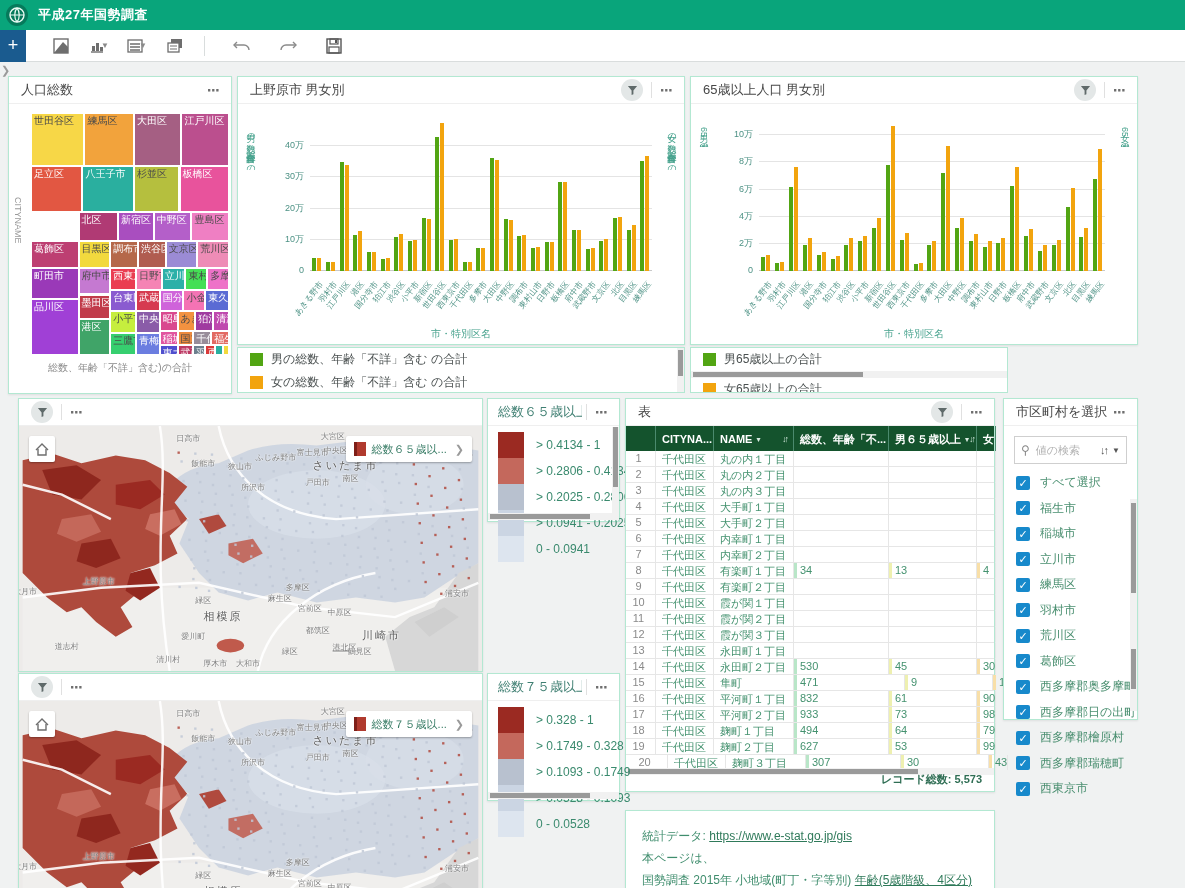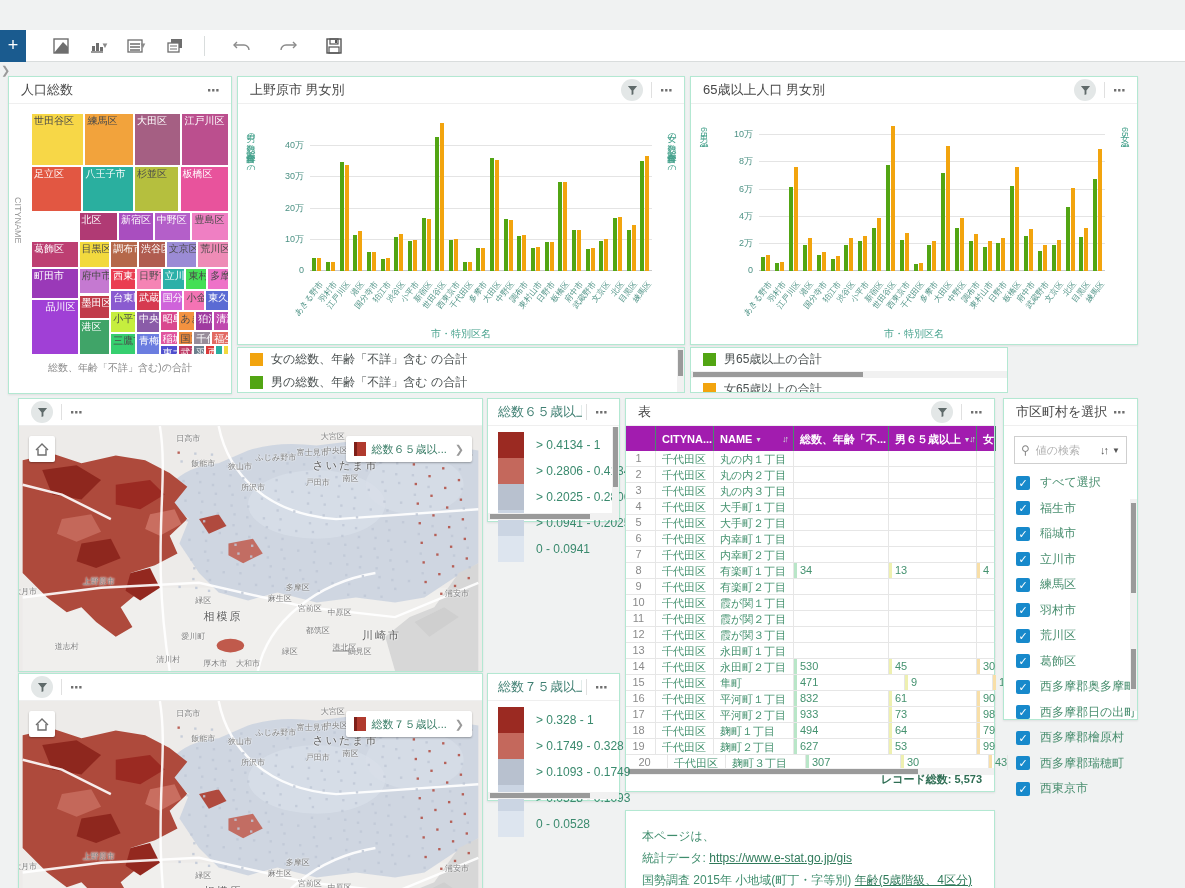--- a/index.html
+++ b/index.html
@@ -69,21 +69,21 @@
   
   .cb-list{padding:6px 0 0 10px;}
   .cb-row{display:flex;align-items:center;height:26px;}
   .cb-sw{width:26px;height:26px;flex:none;}
   .cb-tx{font-size:12px;color:#3a8a6e;margin-left:12px;white-space:nowrap;}
   .cb-title{font-size:13px;color:#3f7f72;}
 
   
   #tbl-grid{position:absolute;left:0;top:27px;right:0;}
   .tr{display:flex;height:16px;border-bottom:1px solid #e6e6e6;}
-  .tr.hd{height:25px;background:#a21caf;border-bottom:none;}
+  .tr.hd{height:25px;background:#14532d;border-bottom:none;}
   .td{flex:none;overflow:hidden;white-space:nowrap;border-right:1px solid #e6e6e6;font-size:11px;color:#44926f;padding:1px 4px 0 6px;}
   .tr.hd .td{color:#fff;font-size:11px;font-weight:bold;border-right:1px solid #4b8a6e;display:flex;align-items:center;}
   .td.num{color:#8a8a8a;background:#fff;text-align:center;padding-left:0;}
   .hd-sort{margin-left:auto;font-size:9px;color:#cfe6da;letter-spacing:-2px;padding-right:2px;}
   .hd-caret{font-size:8px;margin-left:4px;color:#d9ece2;}
   .stripe-g{box-shadow:inset 3px 0 0 #b9e6c8;}
   .stripe-y{box-shadow:inset 3px 0 0 #eef0b0;}
   .stripe-o{box-shadow:inset 3px 0 0 #f8dfa8;}
   #tbl-foot{position:absolute;right:12px;bottom:4px;font-size:11px;color:#2f6e54;font-weight:bold;}
 
@@ -101,20 +101,29 @@
   #notes{padding:14px 16px;font-size:12px;color:#3f8d6d;line-height:22px;}
   #notes a{color:#2f7a5a;text-decoration:underline;}
 
   #lexpand{position:absolute;left:1px;top:64px;color:#9a9a9a;font-size:11px;}
 </style>
 </head>
 <body>
 
 <div id="stage">
 
+  <div id="appbar">
+    <div id="applogo">
+      <svg width="16" height="16" viewBox="0 0 16 16">
+          <circle cx="8" cy="8" r="7" fill="none" stroke="#eafaf3" stroke-width="1.4"></circle>
+          <path d="M1 8h14M8 1c3 3.5 3 10.5 0 14M8 1c-3 3.5-3 10.5 0 14" stroke="#eafaf3" stroke-width="1.2" fill="none"></path>
+        </svg>
+    </div>
+    <div id="apptitle">平成27年国勢調査</div>
+  </div>
 
   <div id="toolbar">
     <div id="addtile">+</div>
     <div class="tbi" style="margin-left:20px">
       <svg width="16" height="16" viewBox="0 0 16 16">
           <rect x="1" y="1" width="14" height="14" fill="none" stroke="#6e6e6e" stroke-width="1.4"></rect>
           <path d="M1 15L10 4l5 5v6z" fill="#6e6e6e"></path>
         </svg>
     </div>
     <div class="tbi">
@@ -244,21 +253,21 @@
         <div class="tm-cell" style="left: 66%; top: 64%; width: 12%; height: 9%; background: rgb(44, 176, 168);">
           <span style="color: rgb(255, 255, 255);">立川市</span>
         </div>
         <div class="tm-cell" style="left: 78%; top: 64%; width: 11%; height: 9%; background: rgb(68, 223, 85);">
           <span style="color: rgb(74, 74, 74);">東村山市</span>
         </div>
         <div class="tm-cell" style="left: 89%; top: 64%; width: 11%; height: 9%; background: rgb(238, 114, 200);">
           <span style="color: rgb(74, 74, 74);">多摩市</span>
         </div>
         <div class="tm-cell" style="left: 0%; top: 77%; width: 24%; height: 23%; background: rgb(160, 64, 214);">
-          <span style="color: rgb(255, 255, 255); text-align: right;">品川区</span>
+          <span style="color: rgb(255, 255, 255);">品川区</span>
         </div>
         <div class="tm-cell" style="left: 24%; top: 75%; width: 16%; height: 10%; background: rgb(193, 59, 74);">
           <span style="color: rgb(255, 255, 255);">墨田区</span>
         </div>
         <div class="tm-cell" style="left: 40%; top: 73%; width: 13%; height: 9%; background: rgb(138, 91, 208);">
           <span style="color: rgb(255, 255, 255);">台東区</span>
         </div>
         <div class="tm-cell" style="left: 53%; top: 73%; width: 12%; height: 9%; background: rgb(214, 58, 80);">
           <span style="color: rgb(255, 255, 255);">武蔵野市</span>
         </div>
@@ -485,26 +494,26 @@
         <span class="xlab" style="left: 366.12px; top: 4px;">文京区</span>
         <span class="xlab" style="left: 379.8px; top: 4px;">北区</span>
         <span class="xlab" style="left: 393.48px; top: 4px;">目黒区</span>
         <span class="xlab" style="left: 407.16px; top: 4px;">練馬区</span>
       </div>
     <div class="xaxis-title" style="top:250px;">市・特別区名</div>
   </div>
 
   <div class="legend-box" style="left:237px;top:347px;width:448px;height:46px;">
     <div class="lg-item">
+        <span class="lg-sw" id="lg1a" style="background: rgb(82, 165, 19);"></span>
+        <span class="lg-tx">男の総数、年齢「不詳」含む の合計</span>
+      </div>
+    <div class="lg-item">
         <span class="lg-sw" id="lg1b" style="background: rgb(242, 164, 14);"></span>
         <span class="lg-tx">女の総数、年齢「不詳」含む の合計</span>
-      </div>
-    <div class="lg-item">
-        <span class="lg-sw" id="lg1a" style="background: rgb(82, 165, 19);"></span>
-        <span class="lg-tx">男の総数、年齢「不詳」含む の合計</span>
       </div>
     <div class="vscroll">
         <i style="top:2px;height:26px;"></i>
       </div>
   </div>
 
   <div class="panel" id="p-chart2" style="left:690px;top:76px;width:448px;height:269px;">
     <div class="phead">
       <div class="ptitle">65歳以上人口 男女別</div>
       <div class="chip">
@@ -1653,20 +1662,20 @@
           <div class="cb-tx">0 - 0.0528</div>
         </div>
       </div>
     <div class="hscroll" style="bottom:1px;">
         <i style="left:2px;width:100px;"></i>
       </div>
   </div>
 
   <div class="panel" id="p-notes" style="left:625px;top:810px;width:370px;height:110px;">
     <div id="notes">
+      <div><span>統計データ: </span><a href="#">https://www.e-stat.go.jp/gis</a></div>
       <div>本ページは、</div>
-      <div><span>統計データ: </span><a href="#">https://www.e-stat.go.jp/gis</a></div>
       <div><span>国勢調査 2015年 小地域(町丁・字等別) </span><a href="#">年齢(5歳階級、4区分)別、男女別人口</a></div>
 
     </div>
   </div>
 
 </div>
 
 </body></html>

